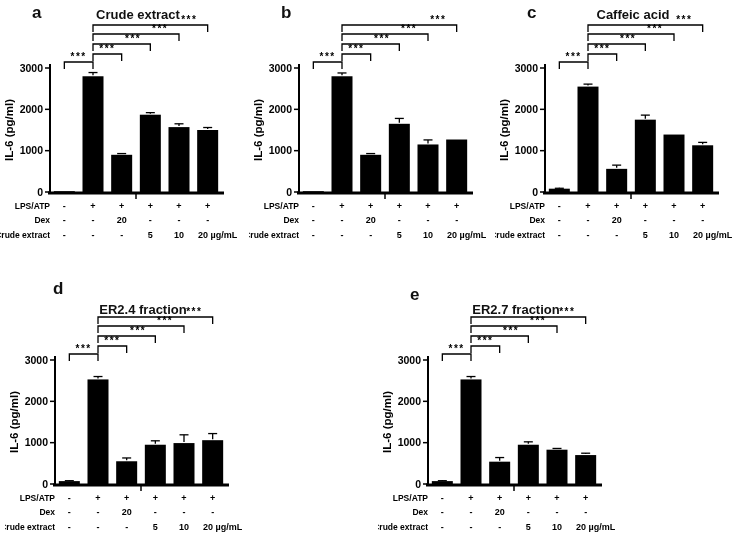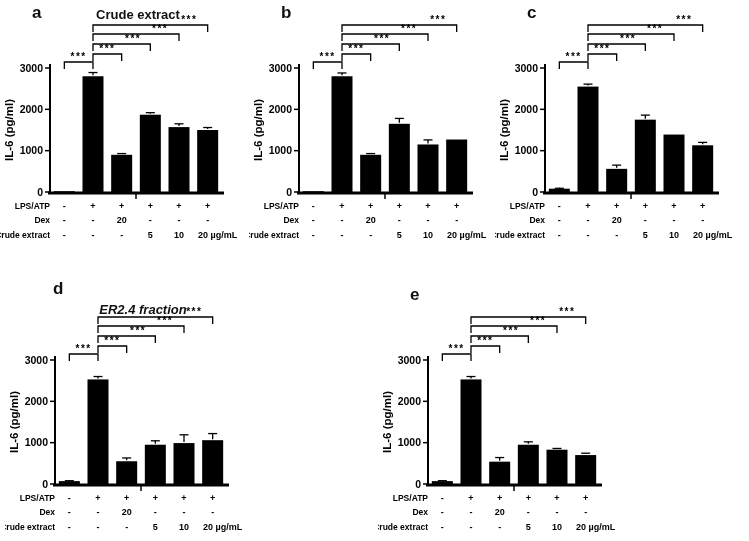--- a/index.html
+++ b/index.html
@@ -17,21 +17,21 @@
   .panel-letter{
     position:absolute;left:32px;top:2px;
     font-size:17px;font-weight:bold;color:#111;line-height:1;
   }
   .p-d .panel-letter{left:48px;top:8px;}
   .p-e .panel-letter{left:32px;top:14px;}
   .panel-title{
     position:absolute;left:50px;width:176px;top:5px;text-align:center;
     font-size:13px;font-weight:bold;color:#111;white-space:nowrap;
   }
-  .p-d .panel-title,.p-e .panel-title{top:30px;font-style:italic;}
+  .p-d .panel-title,.p-e .panel-title{top:30px;}
   svg.chart{position:absolute;left:0;top:0;}
   .p-d svg.chart,.p-e svg.chart{top:22px;}
   svg.chart text{
     font-family:"Liberation Sans",sans-serif;
     font-weight:bold;fill:#000;
   }
 </style>
 </head>
 <body>
 
@@ -161,20 +161,21 @@
         <text x="93" y="236" text-anchor="middle" font-size="9">-</text>
         <text x="121.66666666666667" y="236" text-anchor="middle" font-size="9">-</text>
         <text x="150.33333333333334" y="236" text-anchor="middle" font-size="9">5</text>
         <text x="179" y="236" text-anchor="middle" font-size="9">10</text>
         <text x="217.66666666666669" y="236" text-anchor="middle" font-size="9">20 µg/mL</text>
       </svg>
   </div>
 
   <div class="panel p-c">
     <div class="panel-letter">c</div>
+    <div class="panel-title">Caffeic acid</div>
     <svg class="chart" width="250" height="250" viewBox="0 0 250 250">
         <line x1="50" y1="62" x2="50" y2="190" stroke="#000000" stroke-width="2"></line>
         <line x1="50" y1="190" x2="45" y2="190" stroke="#000000" stroke-width="1.5"></line>
         <text x="43" y="193.5" text-anchor="end" font-size="10.5">0</text>
         <line x1="50" y1="148.66666666666669" x2="45" y2="148.66666666666669" stroke="#000000" stroke-width="1.5"></line>
         <text x="43" y="152.16666666666669" text-anchor="end" font-size="10.5">1000</text>
         <line x1="50" y1="107.33333333333334" x2="45" y2="107.33333333333334" stroke="#000000" stroke-width="1.5"></line>
         <text x="43" y="110.83333333333334" text-anchor="end" font-size="10.5">2000</text>
         <line x1="50" y1="66" x2="45" y2="66" stroke="#000000" stroke-width="1.5"></line>
         <text x="43" y="69.5" text-anchor="end" font-size="10.5">3000</text>
@@ -294,20 +295,21 @@
         <text x="93" y="236" text-anchor="middle" font-size="9">-</text>
         <text x="121.66666666666667" y="236" text-anchor="middle" font-size="9">-</text>
         <text x="150.33333333333334" y="236" text-anchor="middle" font-size="9">5</text>
         <text x="179" y="236" text-anchor="middle" font-size="9">10</text>
         <text x="217.66666666666669" y="236" text-anchor="middle" font-size="9">20 µg/mL</text>
       </svg>
   </div>
 
   <div class="panel p-e">
     <div class="panel-letter">e</div>
+    <div class="panel-title">ER2.7 fraction</div>
     <svg class="chart" width="250" height="250" viewBox="0 0 250 250">
         <line x1="50" y1="62" x2="50" y2="190" stroke="#000000" stroke-width="2"></line>
         <line x1="50" y1="190" x2="45" y2="190" stroke="#000000" stroke-width="1.5"></line>
         <text x="43" y="193.5" text-anchor="end" font-size="10.5">0</text>
         <line x1="50" y1="148.66666666666669" x2="45" y2="148.66666666666669" stroke="#000000" stroke-width="1.5"></line>
         <text x="43" y="152.16666666666669" text-anchor="end" font-size="10.5">1000</text>
         <line x1="50" y1="107.33333333333334" x2="45" y2="107.33333333333334" stroke="#000000" stroke-width="1.5"></line>
         <text x="43" y="110.83333333333334" text-anchor="end" font-size="10.5">2000</text>
         <line x1="50" y1="66" x2="45" y2="66" stroke="#000000" stroke-width="1.5"></line>
         <text x="43" y="69.5" text-anchor="end" font-size="10.5">3000</text>

